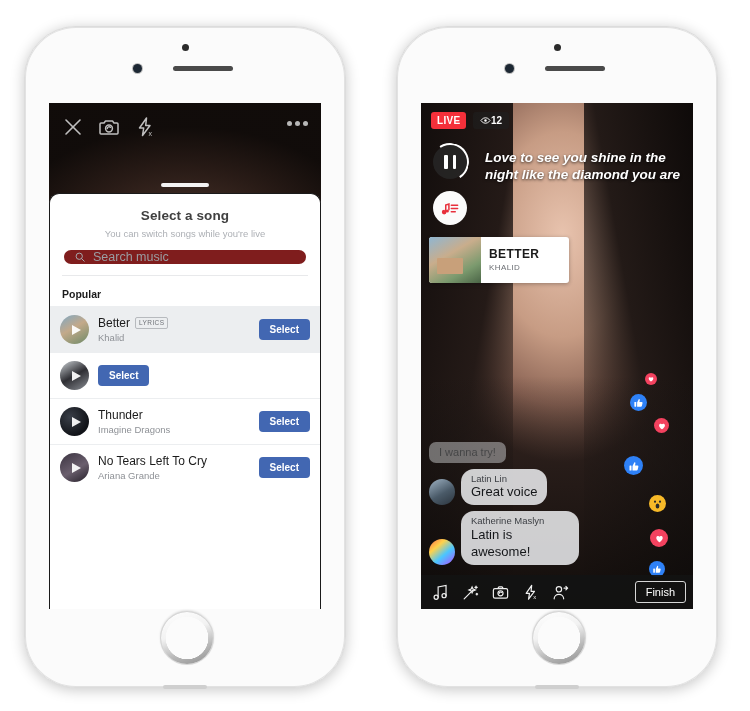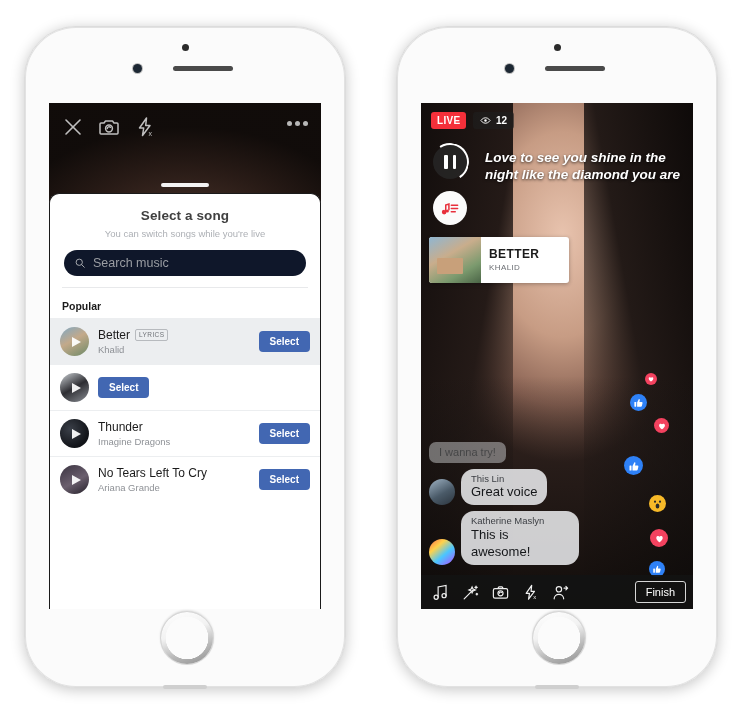--- a/index.html
+++ b/index.html
@@ -85,21 +85,21 @@
     overflow:hidden;
   }
   .sheet-title{
     text-align:center;font-size:13.5px;font-weight:bold;color:#404040;
     margin-top:14px;letter-spacing:.1px;
   }
   .sheet-sub{
     text-align:center;font-size:9.5px;color:#adb0b5;margin-top:5px;
   }
   .search{
-    margin:11px 14px 0 14px;height:26px;border-radius:14px;background:#0f172a;
+    margin:11px 14px 0 14px;height:14px;border-radius:14px;background:#7f1d1d;
     display:flex;align-items:center;padding:0 10px;gap:7px;
   }
   .search svg{width:12px;height:12px;flex:0 0 auto;}
   .search-ph{font-size:12.5px;color:#9a9da2;}
 
   .divider{height:1px;background:#e8e9eb;margin:11px 12px 0 12px;}
 
   .chips{display:flex;flex-wrap:wrap;justify-content:center;gap:7px 8px;padding:11px 14px 0 14px;}
   .chip{
     background:#eceef0;border-radius:13px;padding:5px 12px;
@@ -162,21 +162,21 @@
     background:linear-gradient(260deg,#0e0a09 0%,#231a17 50%,rgba(18,13,12,0) 100%);}
   .live-torso{position:absolute;left:0;right:0;bottom:0;height:46%;
     background:linear-gradient(180deg,rgba(12,9,8,0) 0%,rgba(20,16,15,.55) 40%,rgba(10,8,7,.85) 100%);}
 
   .live-badge{
     position:absolute;left:10px;top:9px;background:#f4303a;color:#fff;
     font-size:10px;font-weight:bold;border-radius:3px;padding:3px 6px;letter-spacing:.3px;
   }
   .viewers{
     position:absolute;left:52px;top:9px;background:rgba(30,30,30,.62);border-radius:3px;
-    padding:3px 7px;display:flex;align-items:center;gap:5px;
+    padding:3px 7px;display:flex;align-items:center;
   }
   .viewers svg{width:11px;height:11px;}
   .viewers span{font-size:10px;color:#fff;font-weight:bold;}
 
   .pause-btn{
     position:absolute;left:12px;top:42px;width:34px;height:34px;border-radius:50%;
     background:rgba(40,40,40,.78);
   }
   .pause-btn::before,.pause-btn::after{
     content:"";position:absolute;top:10px;width:3.5px;height:14px;background:#fff;border-radius:1px;
@@ -455,29 +455,29 @@
           </svg>
       </div>
 
       <div class="comments">
         <div class="cmt-faded">
           <div class="cmt-text">I wanna try!</div>
         </div>
         <div class="cmt">
           <div class="cmt-av av-sean"></div>
           <div class="bubble">
-            <div class="cmt-name">This Lin</div>
+            <div class="cmt-name">Latin Lin</div>
             <div class="cmt-text">Great voice</div>
           </div>
         </div>
         <div class="cmt">
           <div class="cmt-av av-kath"></div>
           <div class="bubble">
             <div class="cmt-name">Katherine Maslyn</div>
-            <div class="cmt-text">This is awesome!</div>
+            <div class="cmt-text">Latin is awesome!</div>
           </div>
         </div>
       </div>
 
       <div class="bottom-bar">
         <div class="bb-icon">
           <svg viewBox="0 0 24 24" fill="none" stroke="#f0f0f0" stroke-width="1.5" stroke-linecap="round">
             <path d="M9 18V5l10-2v13"></path>
               <circle cx="6.5" cy="18" r="2.6"></circle>
               <circle cx="16.5" cy="16" r="2.6"></circle>

